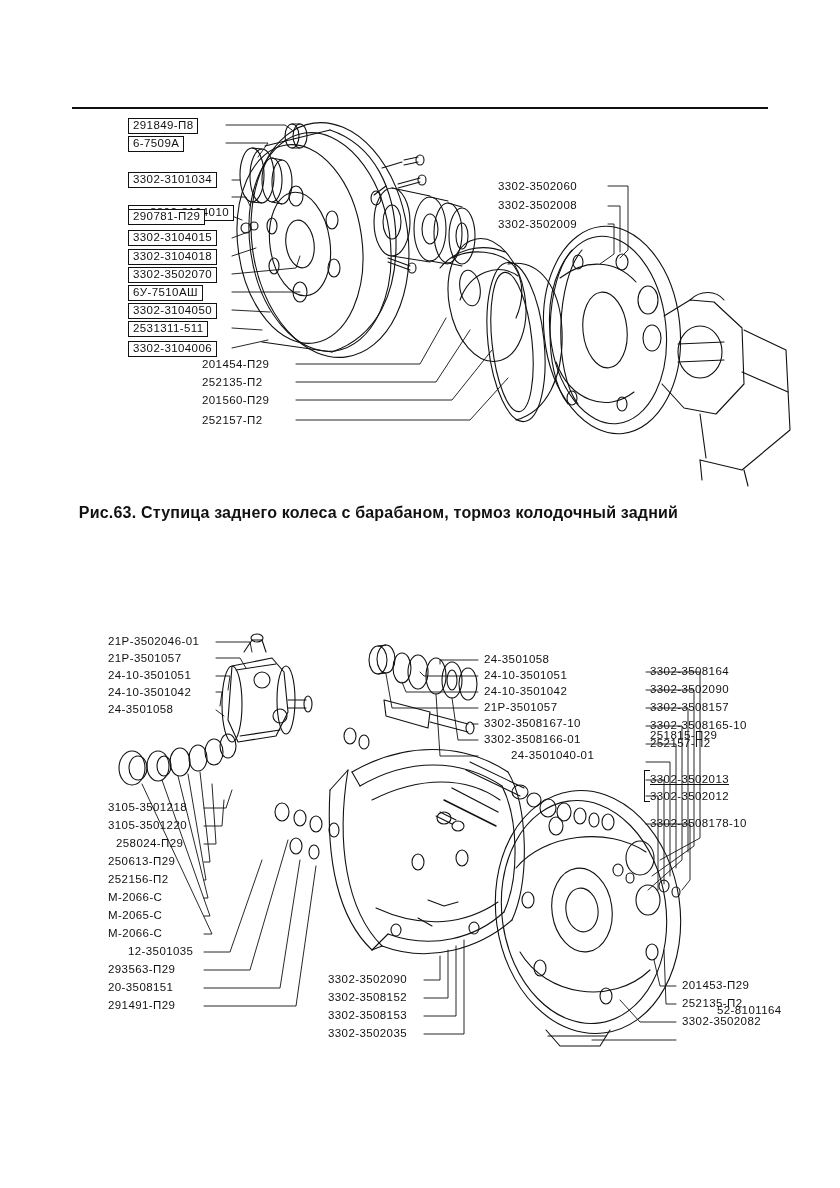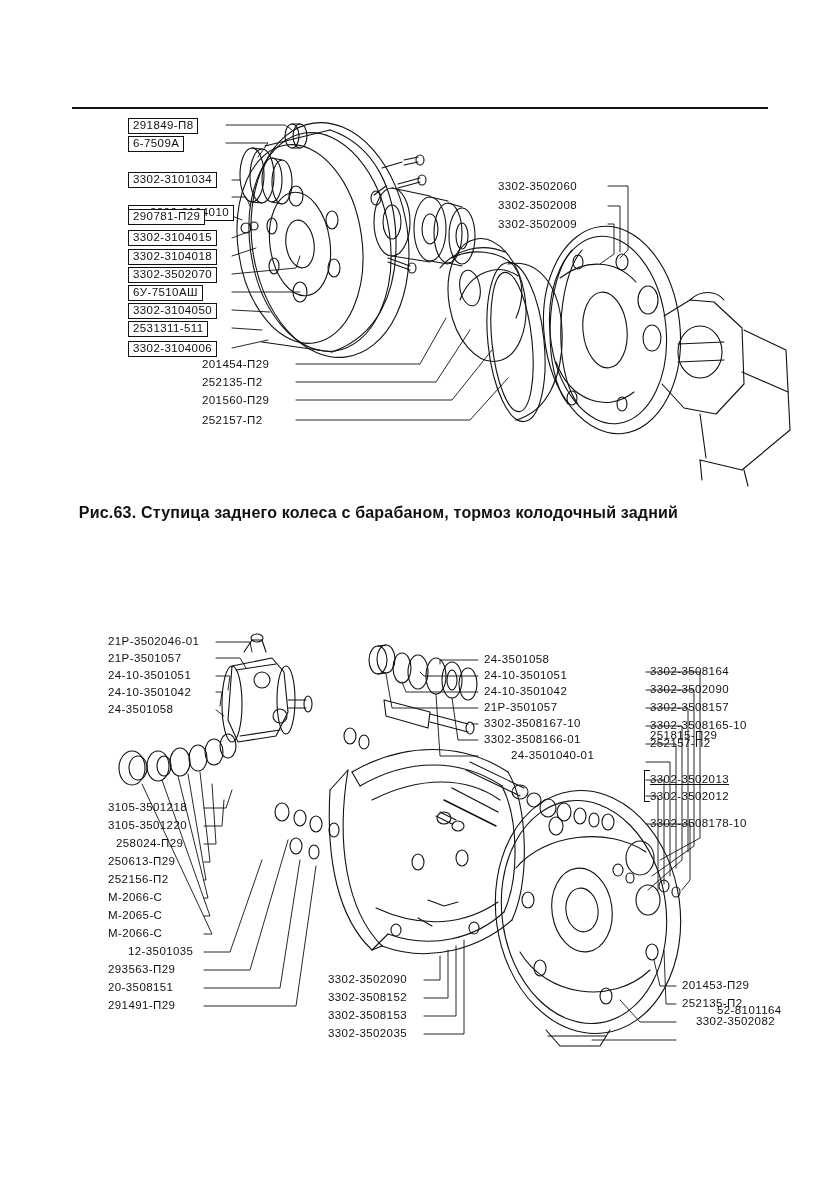--- a/index.html
+++ b/index.html
@@ -417,16 +417,16 @@
   <div class="lbl" style="left:108px; top:981px;">20-3508151</div>
   <div class="lbl" style="left:108px; top:999px;">291491-П29</div>
 
   <div class="lbl" style="left:328px; top:973px;">3302-3502090</div>
   <div class="lbl" style="left:328px; top:991px;">3302-3508152</div>
   <div class="lbl" style="left:328px; top:1009px;">3302-3508153</div>
   <div class="lbl" style="left:328px; top:1027px;">3302-3502035</div>
 
   <div class="lbl" style="left:682px; top:979px;">201453-П29</div>
   <div class="lbl" style="left:682px; top:997px;">252135-П2</div>
-  <div class="lbl" style="left:696px; top:1015px;">3302-3502082</div>
+  <div class="lbl" style="left:682px; top:1015px;">3302-3502082</div>
   <div class="lbl" style="left:682px; top:1004px;margin-left:35px;">52-8101164</div>
 
 </div>
 
 </body></html>

